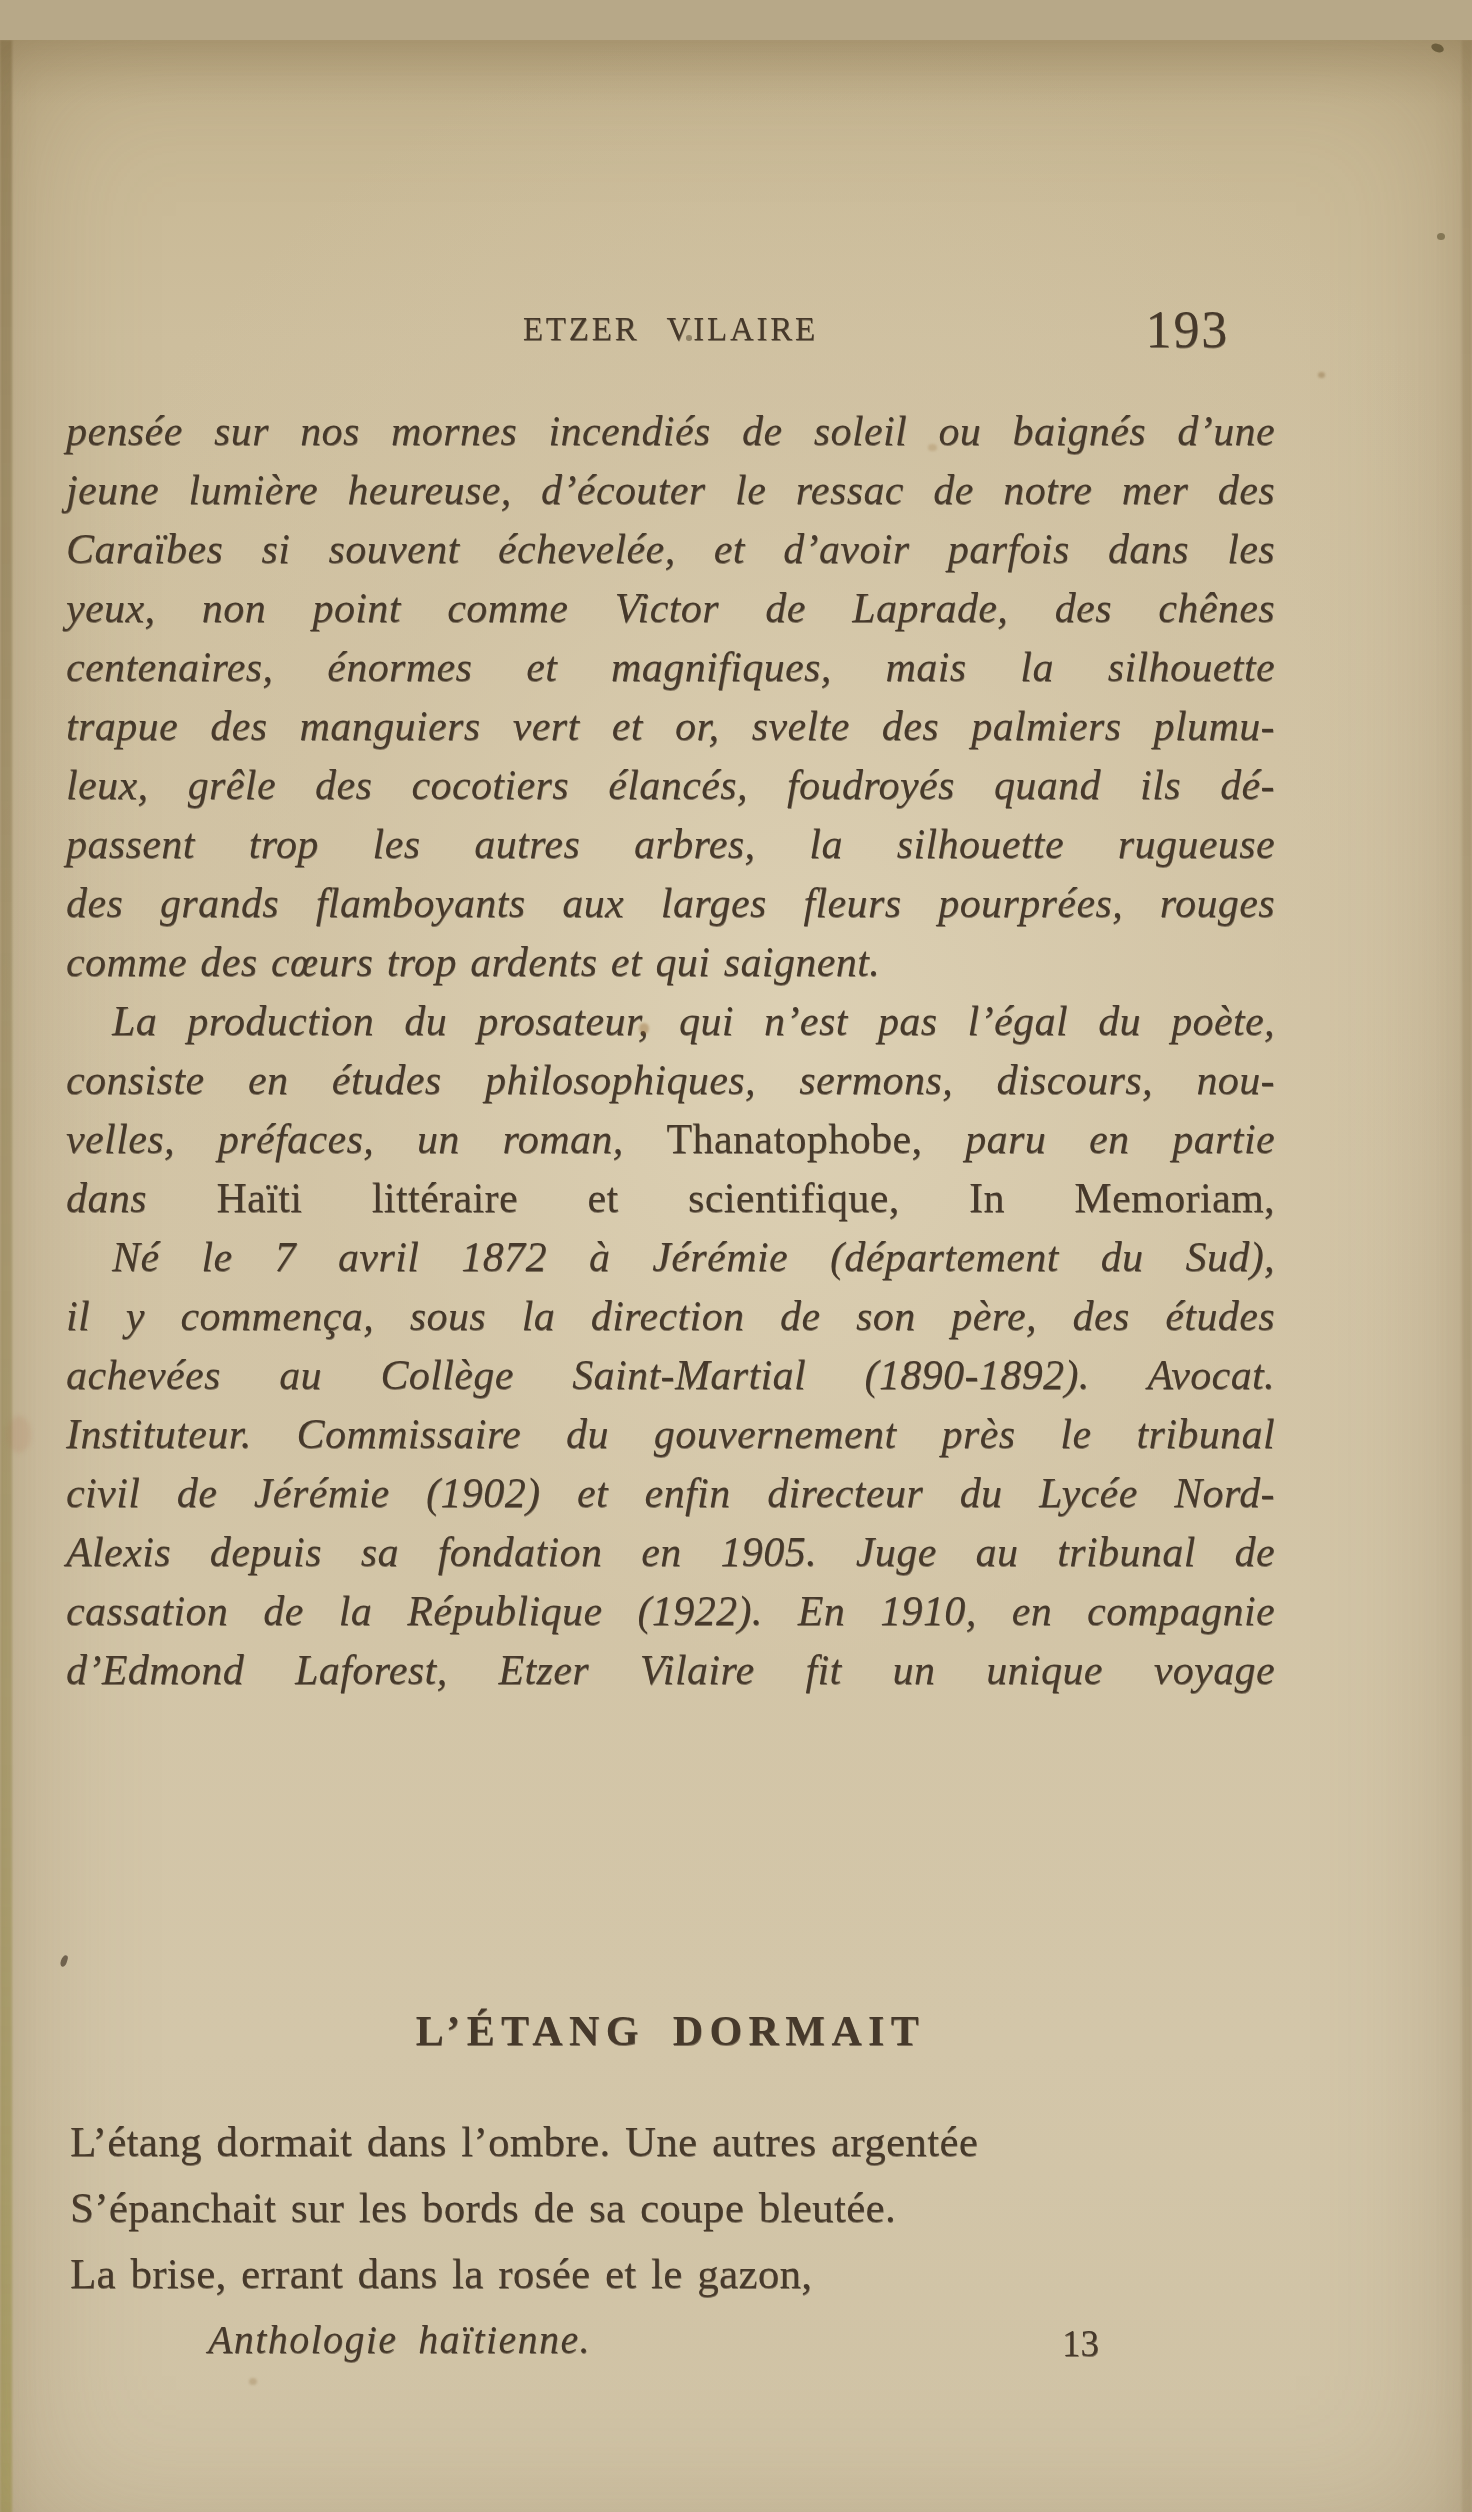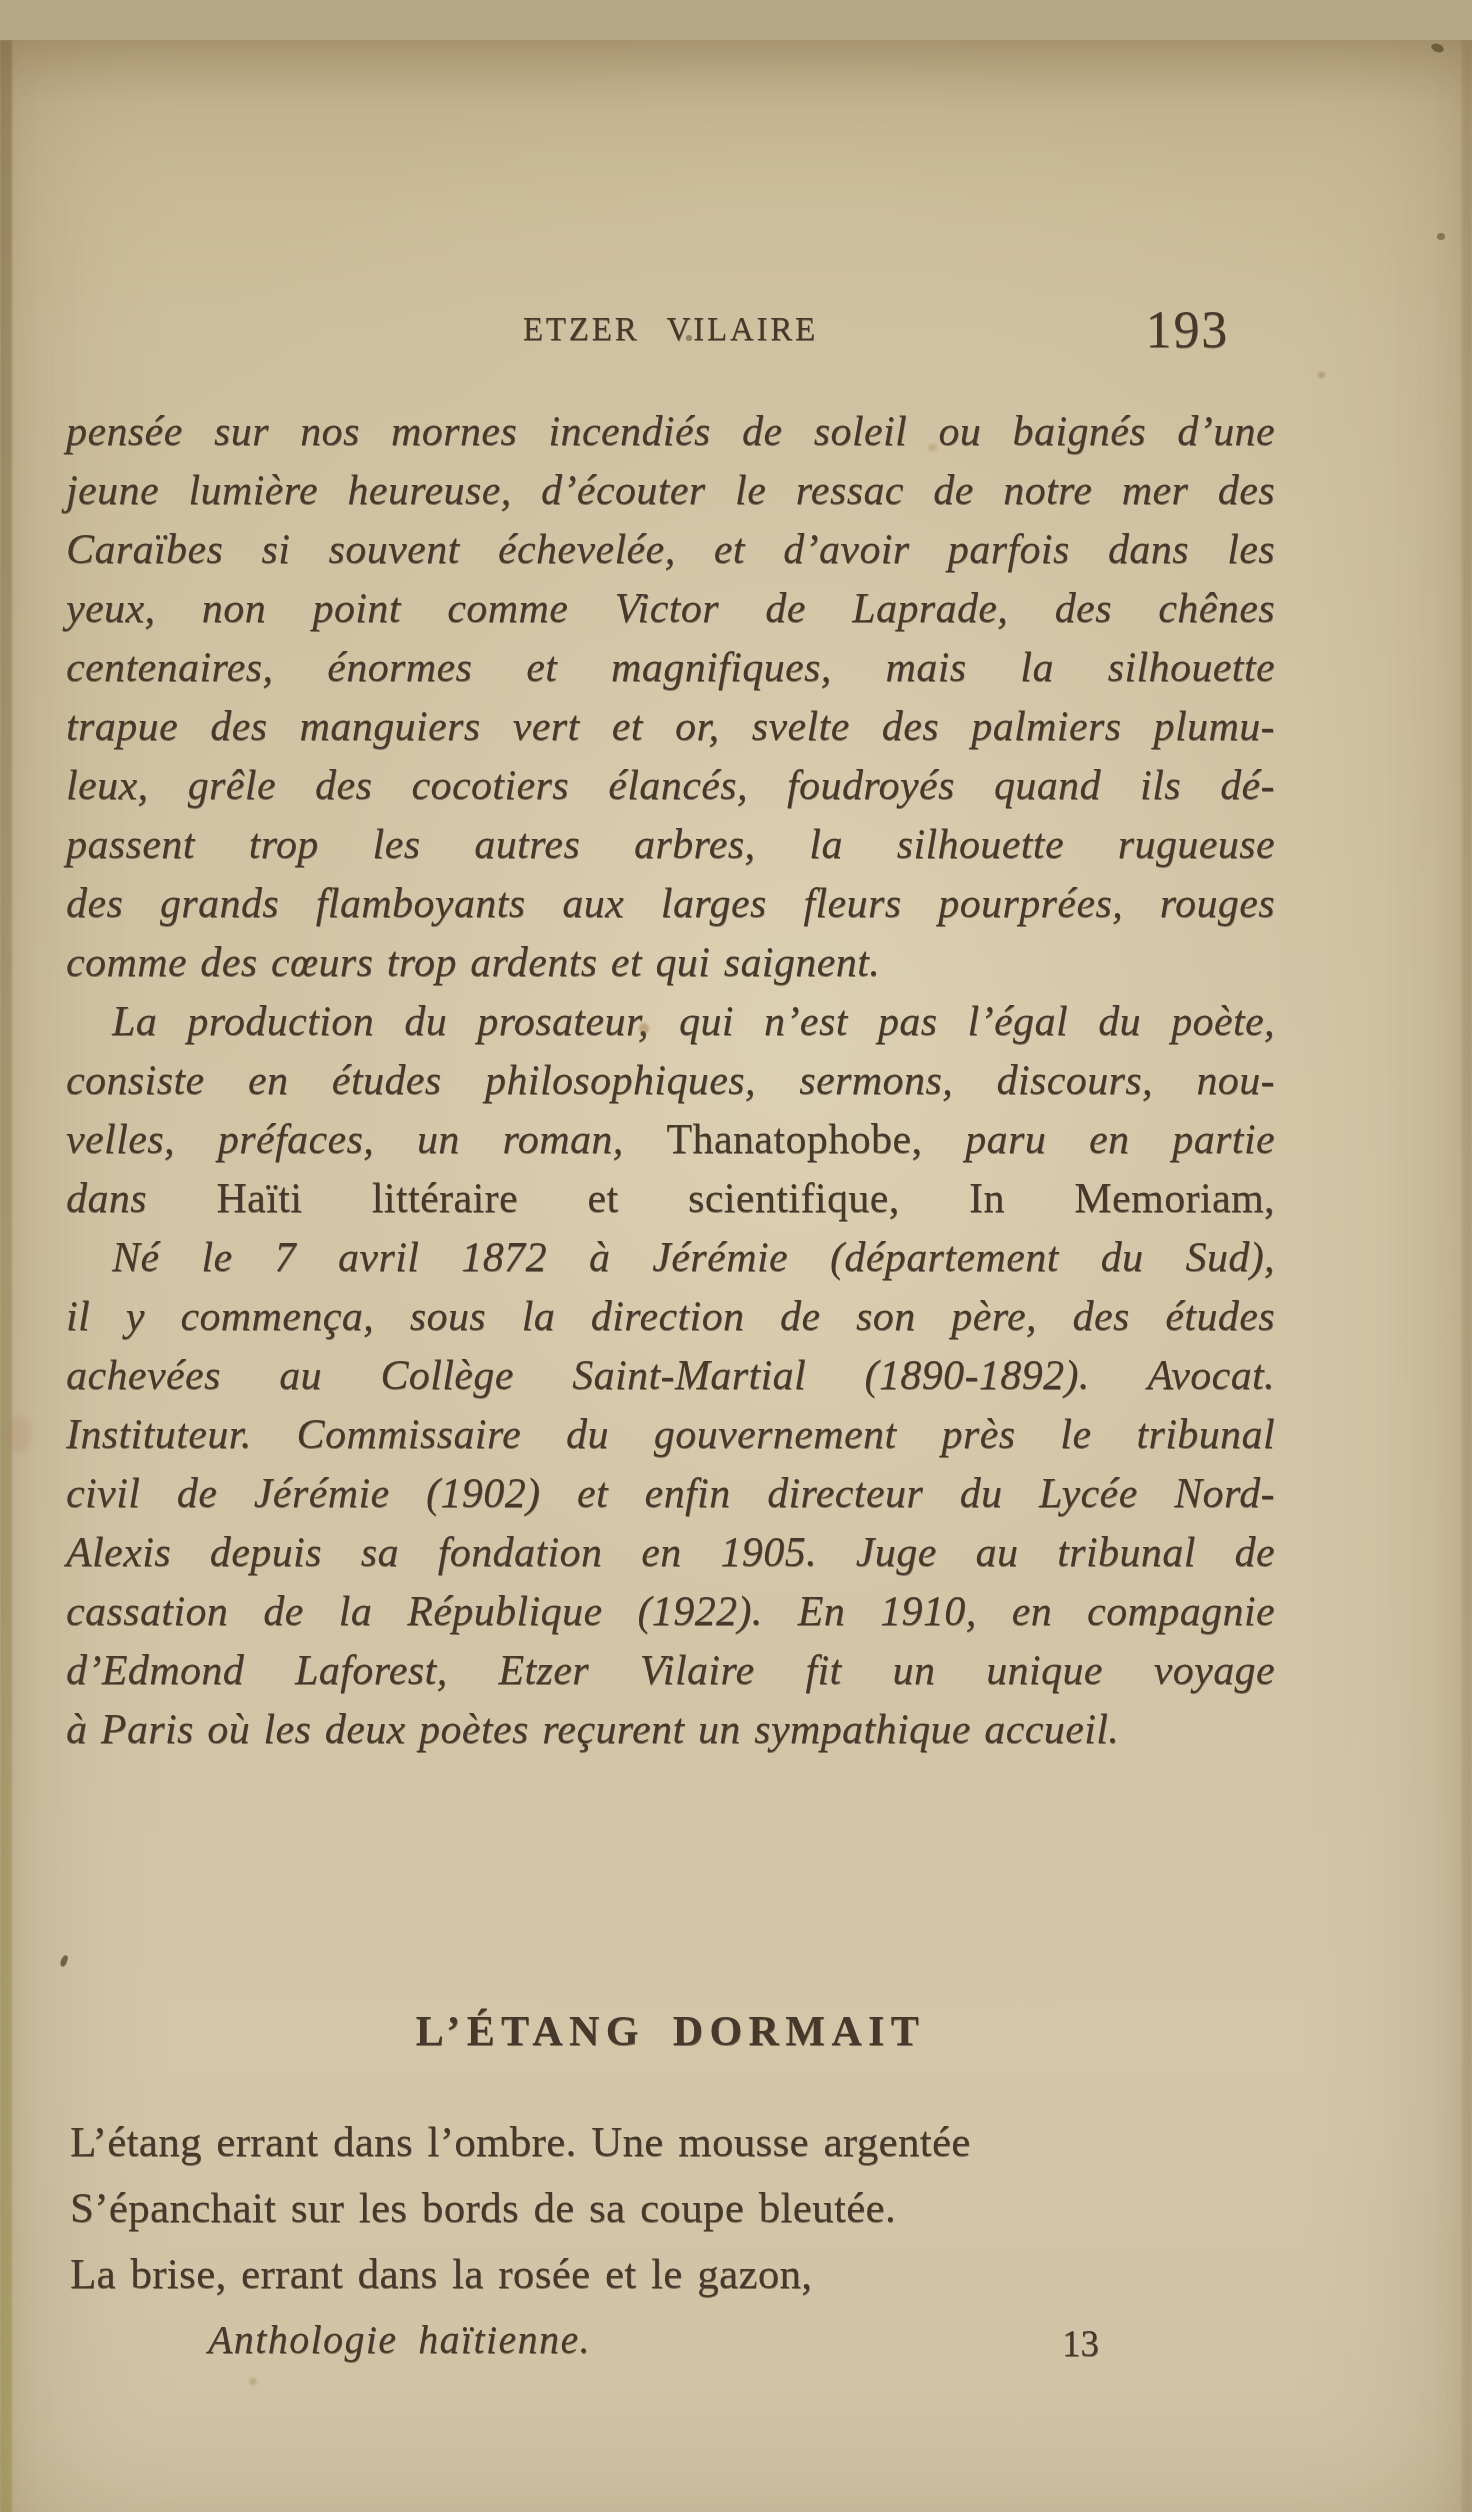--- a/index.html
+++ b/index.html
@@ -94,27 +94,26 @@
     <div class="ln"><span>dans </span><span class="rm">Haïti littéraire et scientifique, In Memoriam,</span></div>
 
     <div class="ln indent">Né le 7 avril 1872 à Jérémie (département du Sud),</div>
     <div class="ln">il y commença, sous la direction de son père, des études</div>
     <div class="ln">achevées au Collège Saint-Martial (1890-1892). Avocat.</div>
     <div class="ln">Instituteur. Commissaire du gouvernement près le tribunal</div>
     <div class="ln">civil de Jérémie (1902) et enfin directeur du Lycée Nord-</div>
     <div class="ln">Alexis depuis sa fondation en 1905. Juge au tribunal de</div>
     <div class="ln">cassation de la République (1922). En 1910, en compagnie</div>
     <div class="ln">d’Edmond Laforest, Etzer Vilaire fit un unique voyage</div>
-    <div class="ln last">à Paris où les deux poètes reçurent un sympathique accueil.</div>
   </div>
 
   <h2 class="poem-title ink">L’ÉTANG DORMAIT</h2>
 
   <div class="poem ink">
-    <div class="verse">L’étang errant dans l’ombre. Une mousse argentée</div>
+    <div class="verse">L’étang dormait dans l’ombre. Une autres argentée</div>
     <div class="verse">S’épanchait sur les bords de sa coupe bleutée.</div>
     <div class="verse">La brise, errant dans la rosée et le gazon,</div>
   </div>
 
   <div class="footer-title ink">Anthologie haïtienne.</div>
   <div class="footer-num ink">13</div>
 
   <div class="speck s1"></div>
   <div class="speck s2"></div>
   <div class="speck s3"></div>

